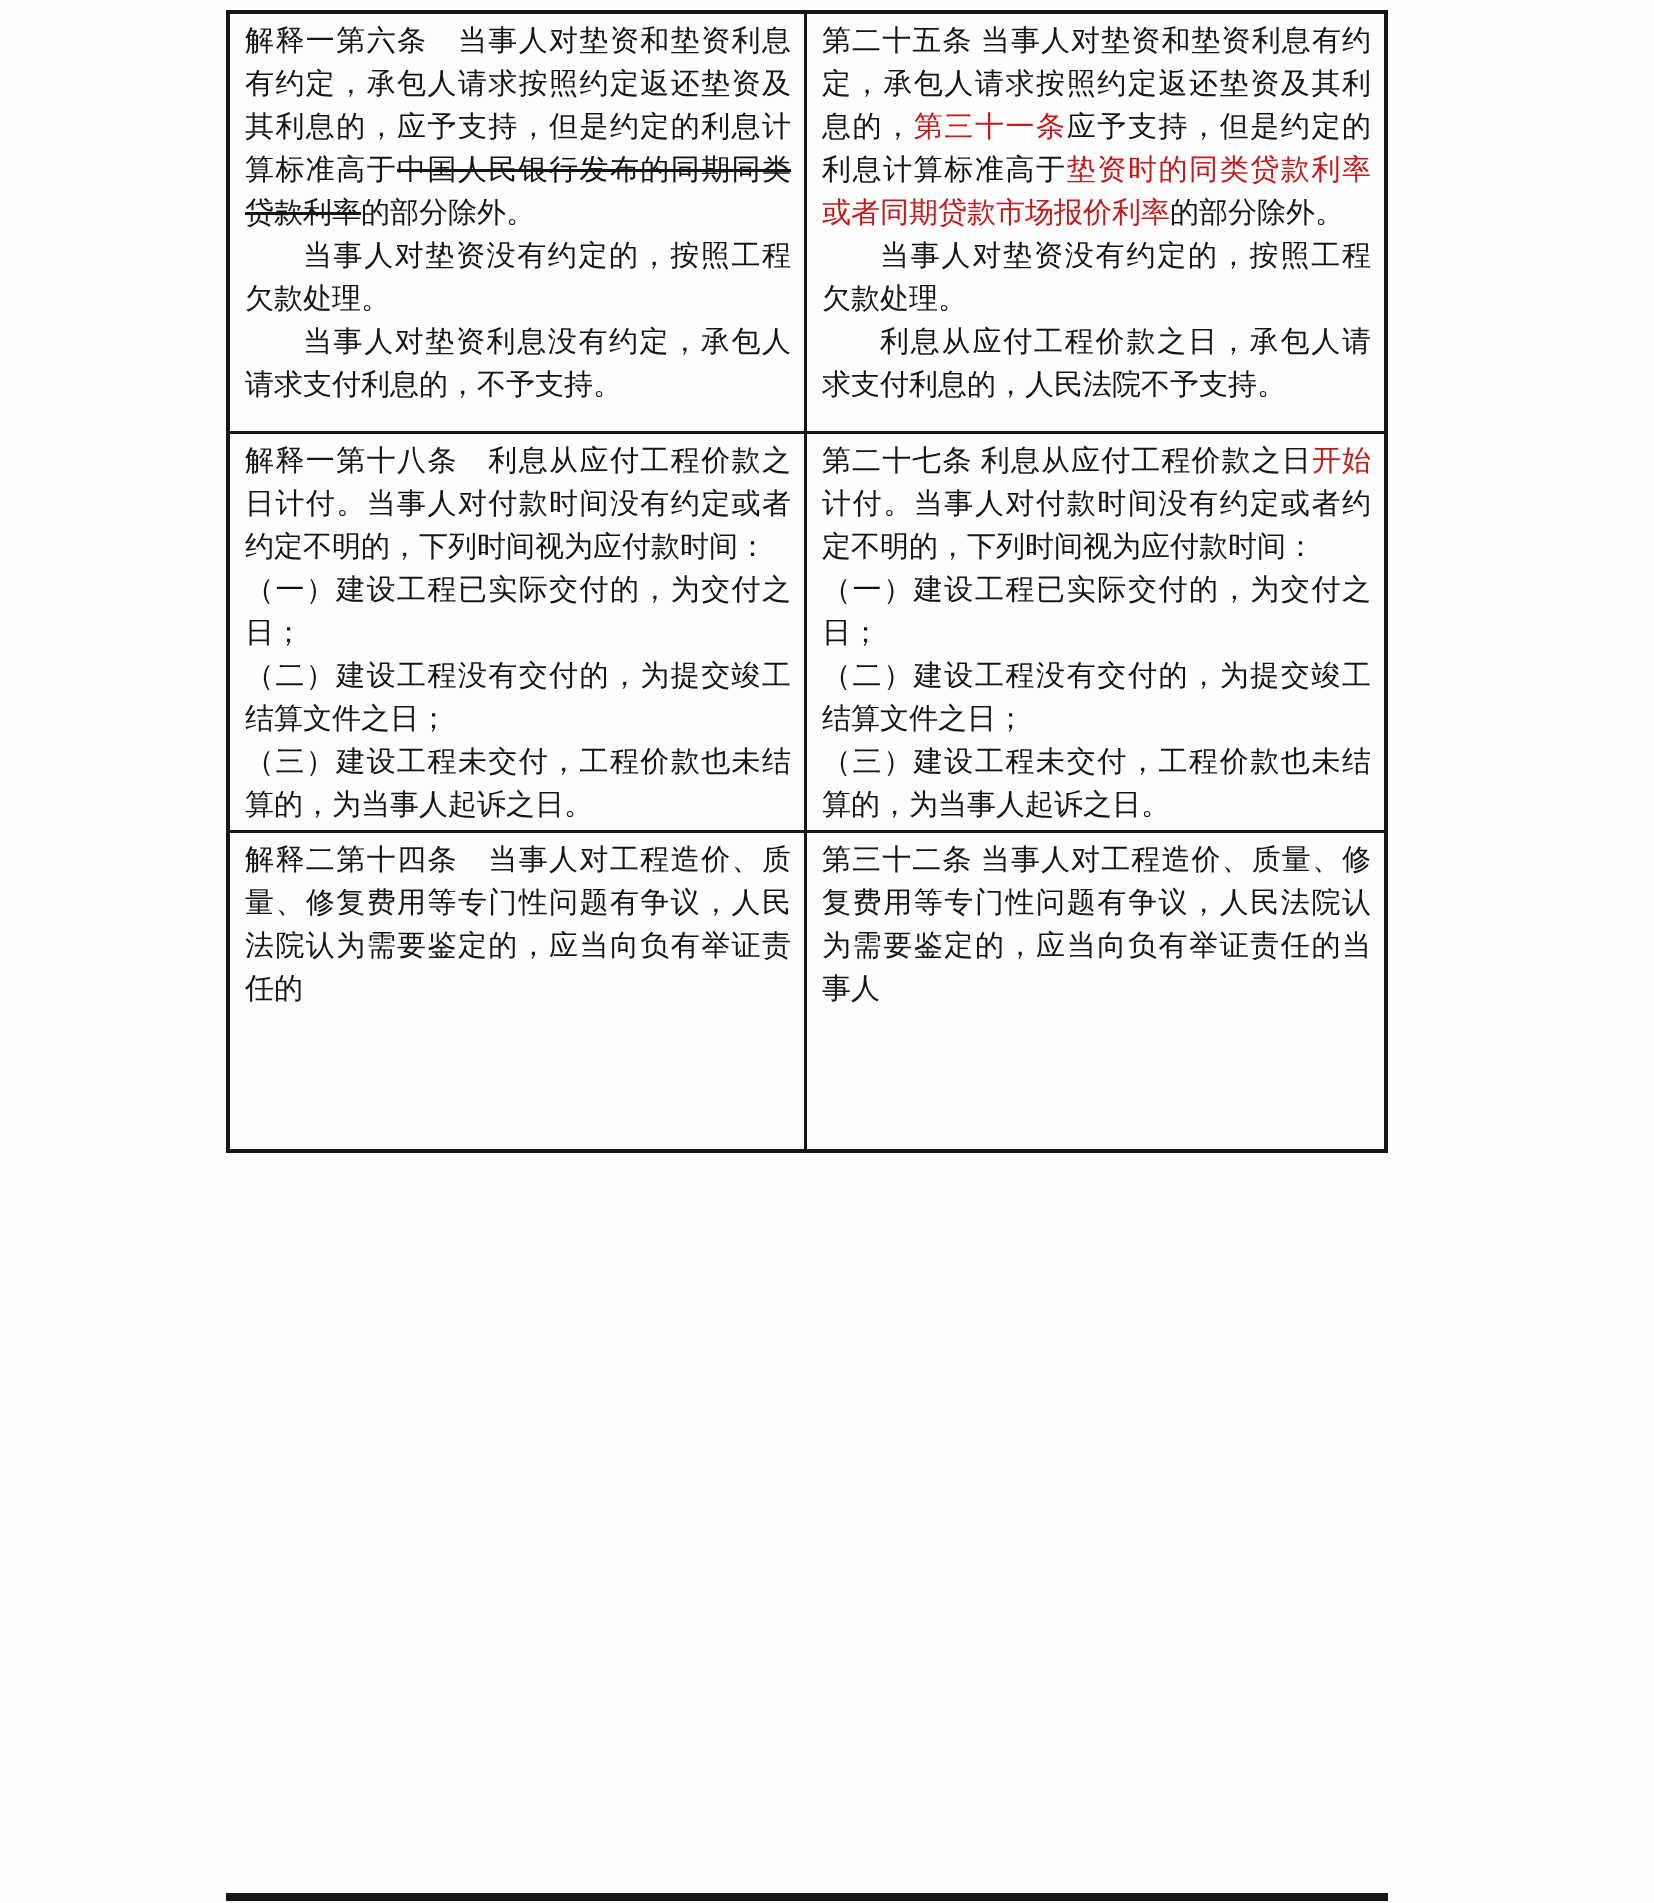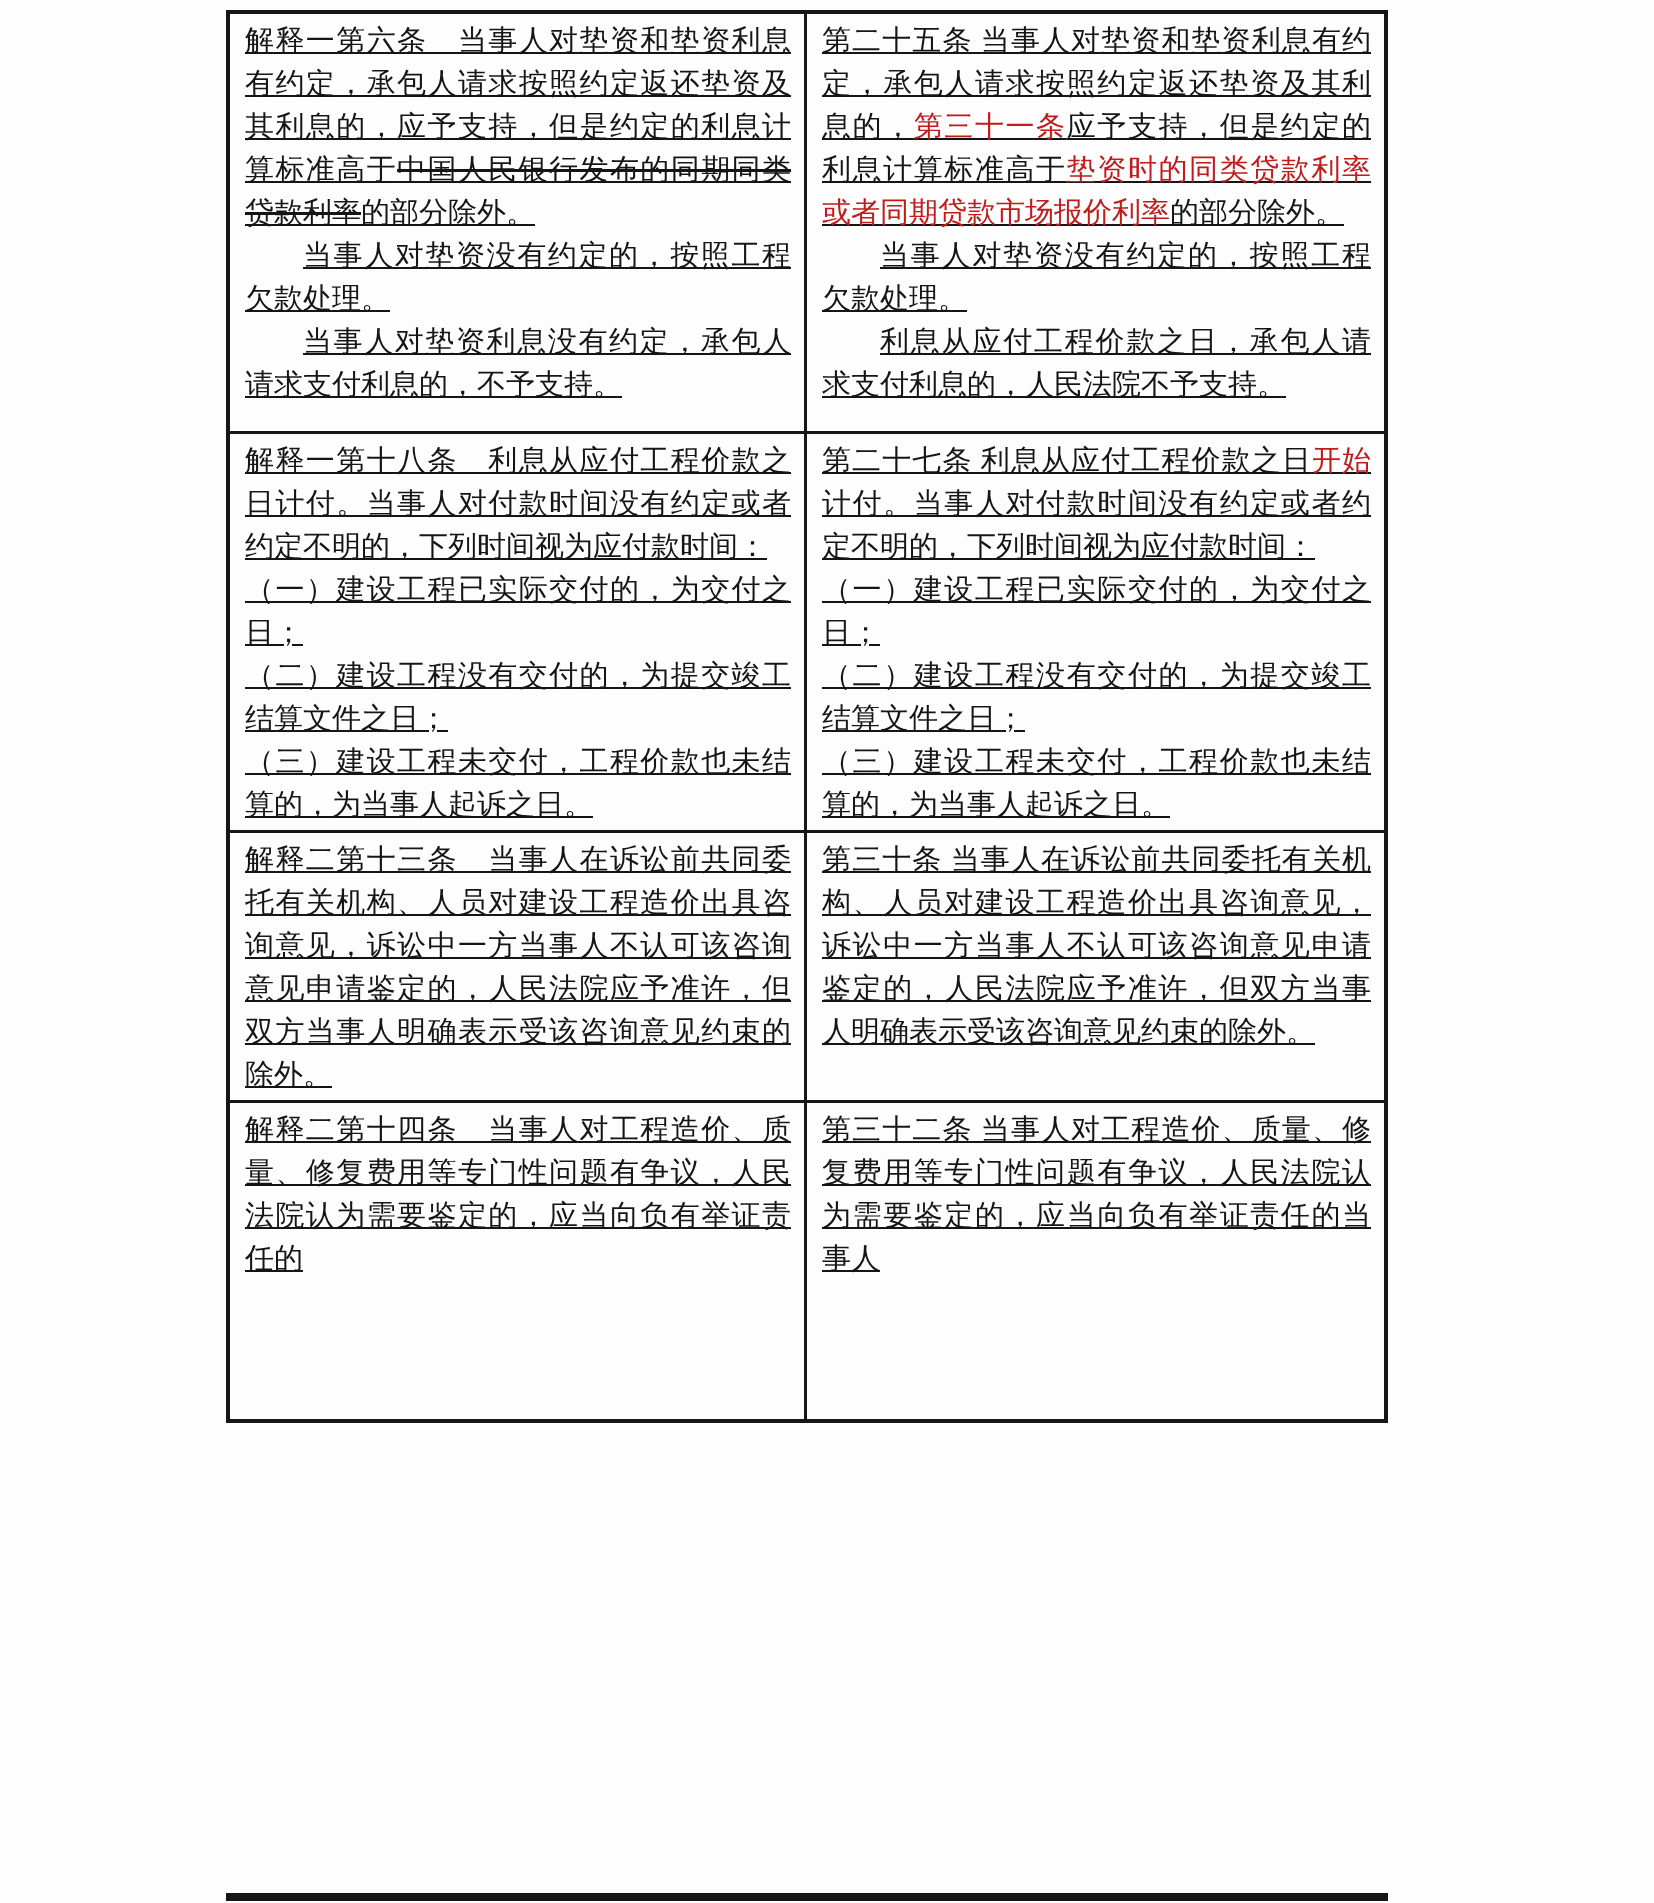--- a/index.html
+++ b/index.html
@@ -19,21 +19,20 @@
     background: #fdfdfd;
   }
   table.cmp td {
     border: 3px solid #161616;
     vertical-align: top;
     padding: 5px 13px 4px 15px;
     font-size: 29px;
     line-height: 43px;
     color: #151515;
     text-align: justify;
-    text-decoration: underline;
   }
   td.left-col  { width: 546px; }
   p.para { margin: 0; }
   p.first  { text-indent: 0; }
   p.indent { text-indent: 2em; }
   p.item   { text-indent: 0; }
   .seg-normal { color: inherit; }
   .seg-red { color: var(--revision-red, #c11b1b); }
   .seg-strike {
     text-decoration: line-through;
@@ -71,28 +70,20 @@
             <p class="para item"><span class="seg-normal">（二）建设工程没有交付的，为提交竣工结算文件之日；</span></p>
             <p class="para item"><span class="seg-normal">（三）建设工程未交付，工程价款也未结算的，为当事人起诉之日。</span></p>
           </td>
           <td class="right-col">
             <p class="para first"><span class="seg-normal">第二十七条 利息从应付工程价款之日</span><span class="seg-red">开始</span><span class="seg-normal">计付。当事人对付款时间没有约定或者约定不明的，下列时间视为应付款时间：</span></p>
             <p class="para item"><span class="seg-normal">（一）建设工程已实际交付的，为交付之日；</span></p>
             <p class="para item"><span class="seg-normal">（二）建设工程没有交付的，为提交竣工结算文件之日；</span></p>
             <p class="para item"><span class="seg-normal">（三）建设工程未交付，工程价款也未结算的，为当事人起诉之日。</span></p>
           </td>
         </tr>
-        <tr style="height: 232px;">
-          <td class="left-col">
-            <p class="para first"><span class="seg-normal">解释二第十三条　当事人在诉讼前共同委托有关机构、人员对建设工程造价出具咨询意见，诉讼中一方当事人不认可该咨询意见申请鉴定的，人民法院应予准许，但双方当事人明确表示受该咨询意见约束的除外。</span></p>
-          </td>
-          <td class="right-col">
-            <p class="para first"><span class="seg-normal">第三十条 当事人在诉讼前共同委托有关机构、人员对建设工程造价出具咨询意见，诉讼中一方当事人不认可该咨询意见申请鉴定的，人民法院应予准许，但双方当事人明确表示受该咨询意见约束的除外。</span></p>
-          </td>
-        </tr>
         <tr style="height: 320px;">
           <td class="left-col">
             <p class="para first"><span class="seg-normal">解释二第十四条　当事人对工程造价、质量、修复费用等专门性问题有争议，人民法院认为需要鉴定的，应当向负有举证责任的</span></p>
           </td>
           <td class="right-col">
             <p class="para first"><span class="seg-normal">第三十二条 当事人对工程造价、质量、修复费用等专门性问题有争议，人民法院认为需要鉴定的，应当向负有举证责任的当事人</span></p>
           </td>
         </tr>
       </tbody>
   </table>

